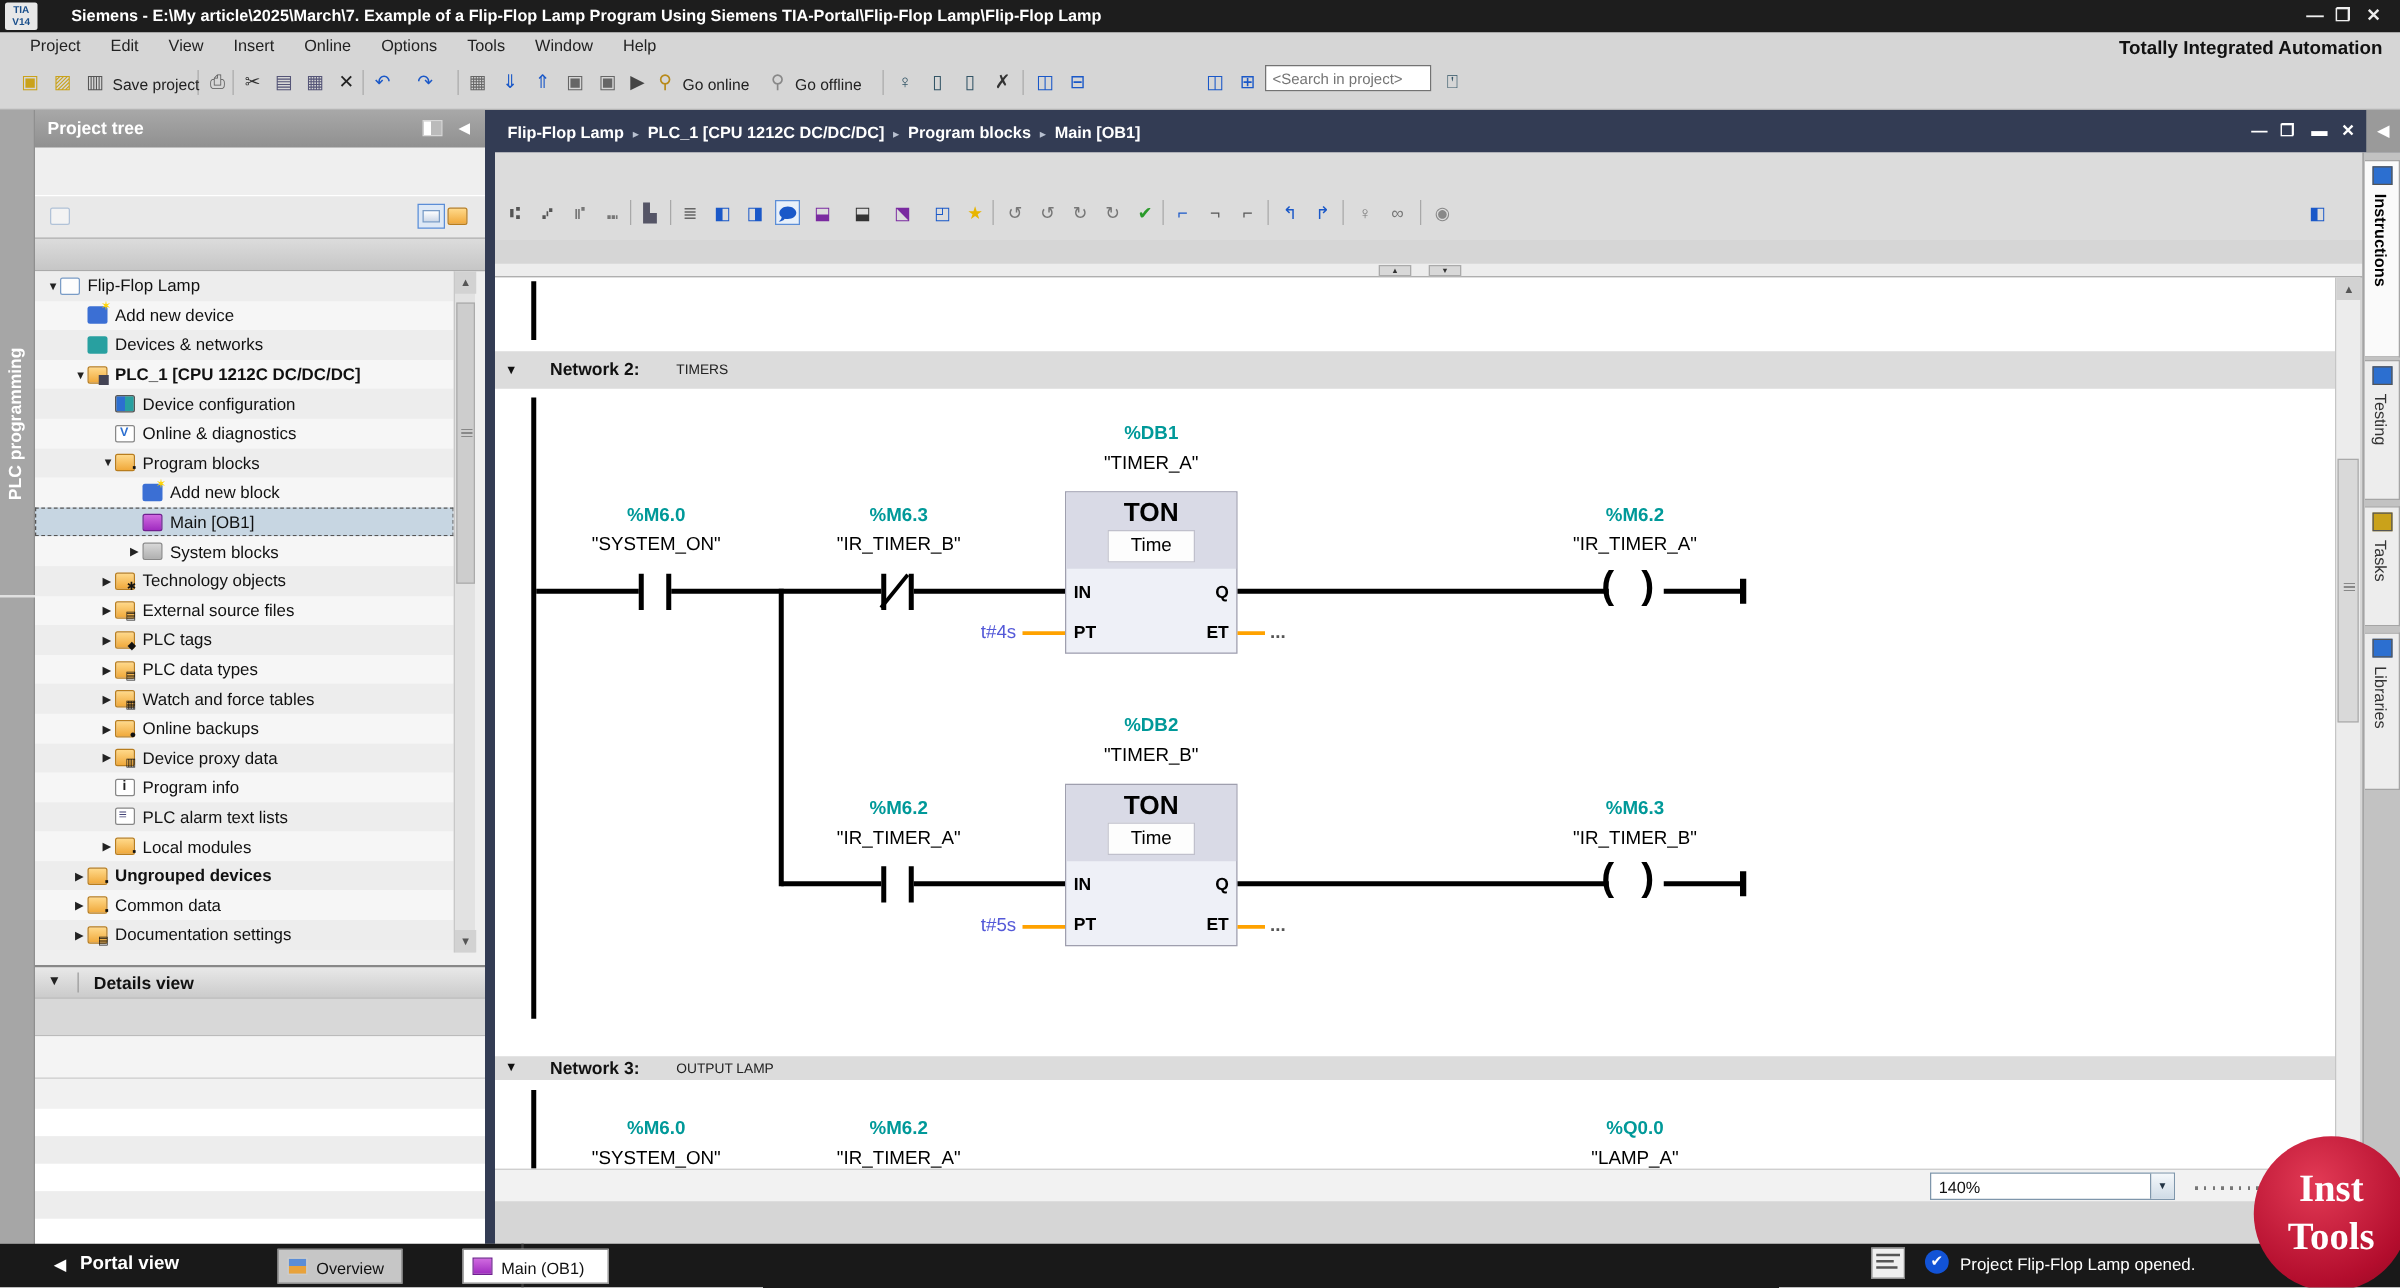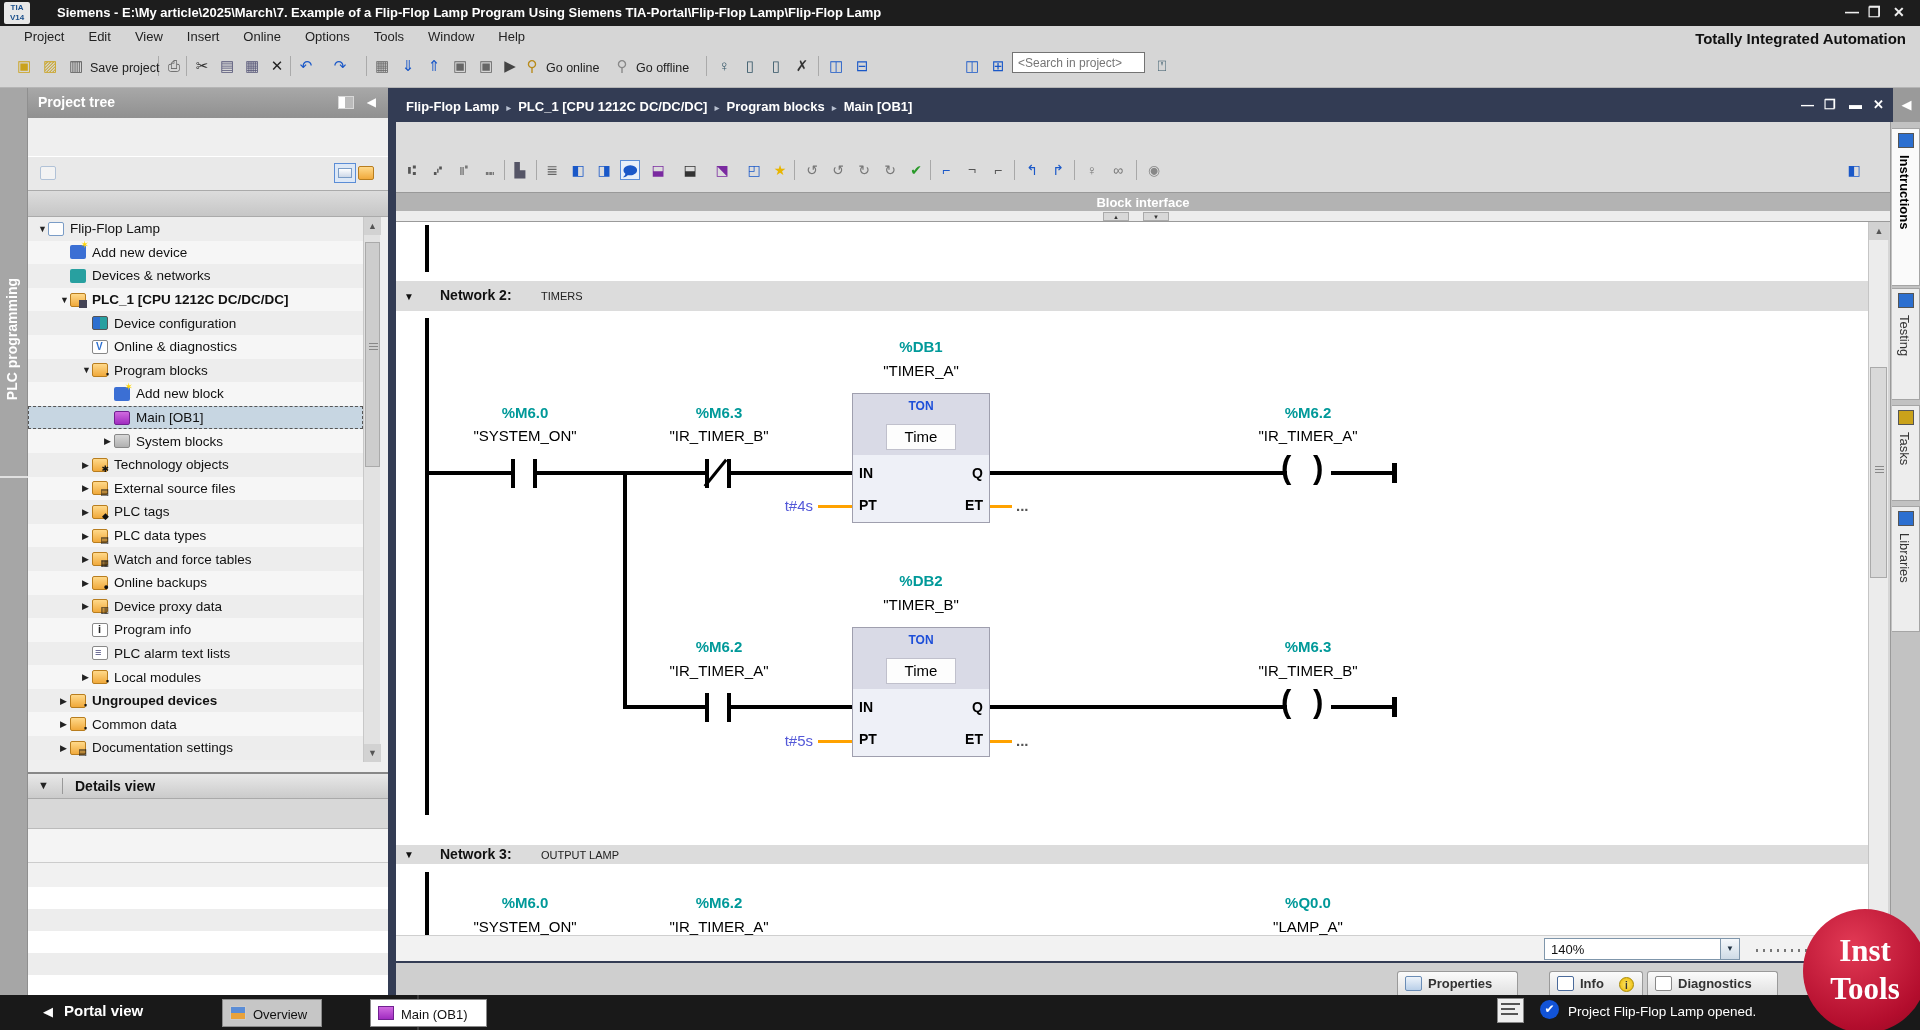--- a/index.html
+++ b/index.html
@@ -98,21 +98,21 @@
   .net-title { position:absolute; left:44px; top:6px; font-size:14px; font-weight:bold; color:#111; }
   .net-comment { position:absolute; left:145px; top:9px; font-size:11px; color:#222; }
   .wire { position:absolute; background:#000; }
   .addr { position:absolute; transform:translateX(-50%); font-size:15px; font-weight:bold; color:#009999; white-space:nowrap; }
   .opname { position:absolute; transform:translateX(-50%); font-size:15px; color:#000; white-space:nowrap; }
   .cbar { position:absolute; width:4px; height:29px; background:#000; }
   .ncslash { position:absolute; width:3px; height:34px; background:#000; transform:rotate(39deg); }
   .paren { position:absolute; font-size:31px; font-weight:bold; color:#000; font-family:"Liberation Sans",sans-serif; }
   .tonbox { position:absolute; width:138px; height:130px; border:1px solid #9f9fae; background:#eef0f7; }
   .tonhead { position:absolute; left:0; top:0; width:100%; height:61px; background:#d9dae6; }
-  .tontitle { position:absolute; left:0; top:5px; width:100%; text-align:center; font-size:12px; font-weight:bold; color:#1d4ed8; }
+  .tontitle { position:absolute; left:0; top:5px; width:100%; text-align:center; font-size:21px; font-weight:bold; color:#000000; }
   .tontime { position:absolute; left:33px; top:30px; width:70px; height:26px; background:#fdfdfd; border:1px solid #c0c0cc; text-align:center; font-size:15px; padding-top:3px; }
   .pin { position:absolute; font-size:14px; font-weight:bold; color:#000; }
   .owire { position:absolute; height:3px; background:#ffa200; }
   .tval { position:absolute; font-size:15px; color:#5459d8; transform:translateX(-100%); white-space:nowrap; }
   .dots { position:absolute; font-size:15px; font-weight:bold; color:#555; }
 
   
   #ed-scroll { position:absolute; left:1868px; top:222px; width:20px; height:713px; background:#ececec; border-left:1px solid #c5c5c5; }
   #ed-thumb { position:absolute; left:1px; top:145px; width:17px; height:211px; background:#d9d9d9; border:1px solid #aaa; }
 
@@ -446,21 +446,20 @@
       <div class="etsep" style="left: 618px;"></div>
       <div class="eticon" style="left: 626px; color: rgb(26, 88, 200);">↰</div>
       <div class="eticon" style="left: 652px; color: rgb(26, 88, 200);">↱</div>
       <div class="etsep" style="left: 678px;"></div>
       <div class="eticon" style="left: 686px; color: rgb(119, 119, 119);">♀</div>
       <div class="eticon" style="left: 712px; color: rgb(119, 119, 119);">∞</div>
       <div class="etsep" style="left: 740px;"></div>
       <div class="eticon" style="left: 748px; color: rgb(136, 136, 136);">◉</div>
       <div class="eticon" style="left: 1448px; color: rgb(26, 88, 200);">◧</div>
     </div>
-  <div id="block-interface">Block interface</div>
   <div id="splitter">
     <div class="split-btn" style="left:707px;">▲</div>
     <div class="split-btn" style="left:747px;">▼</div>
   </div>
 
   <div id="canvas">
 
     <div class="wire" style="left:29px; top:3px; width:4px; height:47px;"></div>
 
     <div class="netband" style="top:59px;">
@@ -566,35 +565,20 @@
   </div>
 
   <div id="zoom-strip">
     <div id="zoom-combo">
       <span>140%</span>
       <div id="zoom-btn">▼</div>
     </div>
     <div id="zoom-dots"></div>
   </div>
 
-  <div id="footer-band">
-    <div class="ftab" style="left:1001px; width:121px;">
-      <div class="ftab-ic" style="background:linear-gradient(#eef4fb,#b9cfe8); border:1px solid #6a8cb5;"></div>
-      <span>Properties</span>
-    </div>
-    <div class="ftab" style="left:1153px; width:94px; padding-right:26px;">
-      <div class="ftab-ic" style="background:#fff; border:1px solid #4a6a9a;"></div>
-      <span>Info</span>
-      <div id="info-badge">i</div>
-    </div>
-    <div class="ftab" style="left:1251px; width:131px;">
-      <div class="ftab-ic" style="background:#fff; border:1px solid #888;"></div>
-      <span>Diagnostics</span>
-    </div>
-  </div>
 
   <div id="right-strip">
       <div class="rtab active" style="top: 6px; height: 158px;">
         <div class="rtab-ic" style="background: rgb(44, 111, 208); border: 1px solid rgb(85, 85, 85);"></div>
         <div class="rtab-lab">Instructions</div>
       </div>
       <div class="rtab" style="top: 166px; height: 112px;">
         <div class="rtab-ic" style="background: rgb(44, 111, 208); border: 1px solid rgb(85, 85, 85);"></div>
         <div class="rtab-lab">Testing</div>
       </div>

